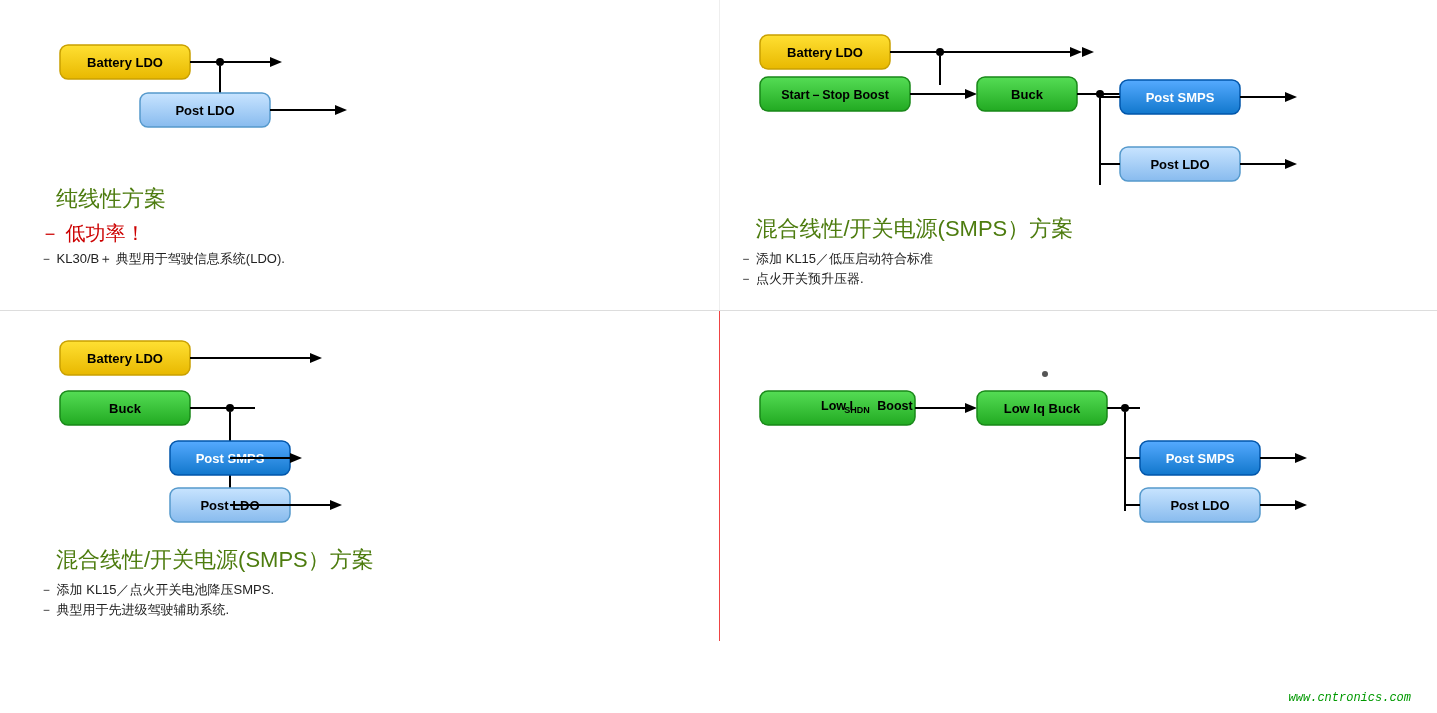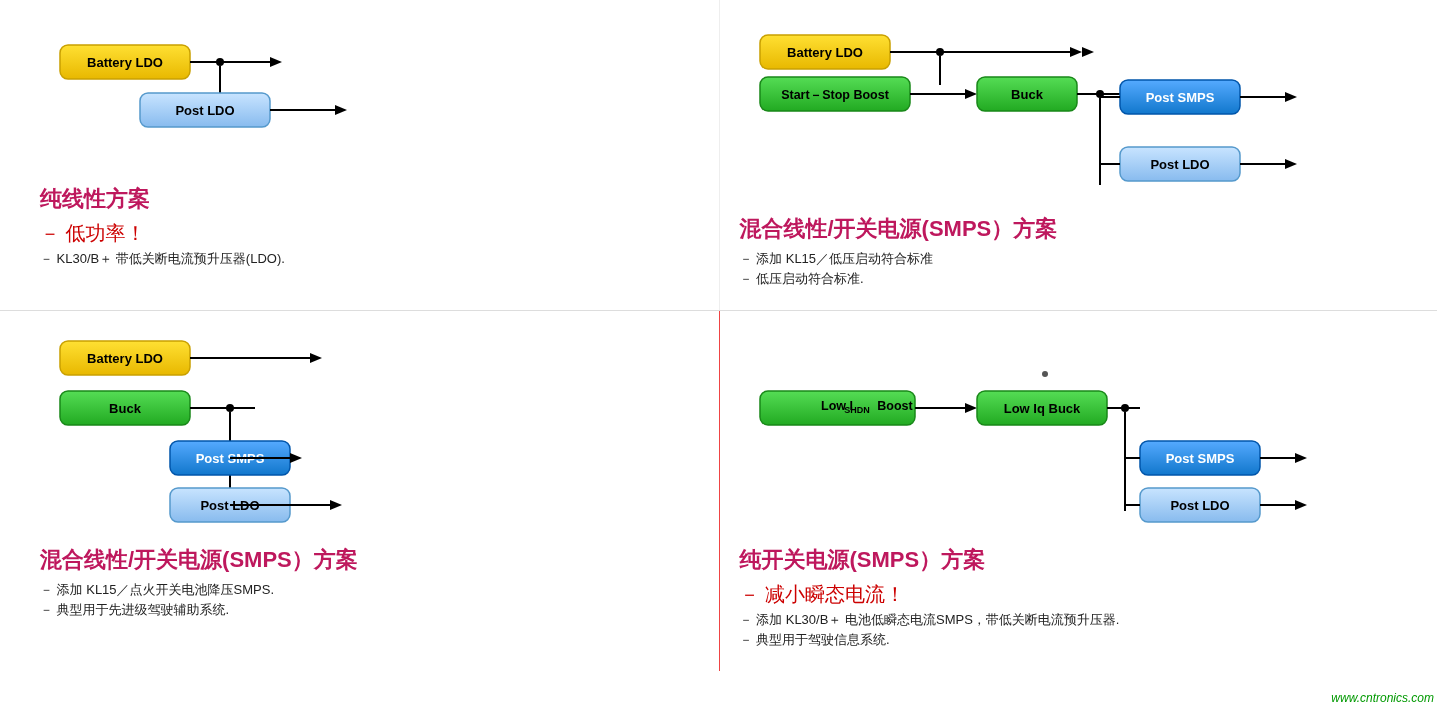--- a/index.html
+++ b/index.html
@@ -12,44 +12,46 @@
       overflow: hidden;
     }
 
     .section {
       padding: 20px 30px;
     }
 
     
     .section-title {
       font-size: 22px;
-      font-weight: bold;
+      font-weight: normal;
       margin-bottom: 6px;
-      color: #be185d;
+      color: #4d7c0f;
+      margin-left: 16px;
     }
 
     .bullet-red {
       color: #CC0000;
       font-size: 20px;
       margin-bottom: 3px;
     }
 
     .bullet-normal {
       font-size: 13px;
       margin-bottom: 2px;
       color: #222;
     }
 
     .watermark {
       position: absolute;
       bottom: 8px;
-      right: 3px;
+      right: 26px;
       color: #009900;
       font-size: 12px;
       font-style: italic;
+      font-family: Liberation Mono, monospace;
     }
 
     
     .diag-wrapper {
       display: flex;
       flex-direction: column;
       gap: 4px;
       margin-bottom: 24px;
       position: relative;
     }
@@ -133,21 +135,21 @@
           <text x="165" y="85" text-anchor="middle" font-size="13" font-weight="bold" fill="#000">Post LDO</text>
 
           <line x1="230" y1="80" x2="295" y2="80" stroke="#000" stroke-width="2"></line>
           <polygon points="295,75 307,80 295,85" fill="#000"></polygon>
         </svg>
       </div>
 
       <div class="desc-block">
         <div class="section-title">纯线性方案</div>
         <div class="bullet-red">－ 低功率！</div>
-        <div class="bullet-normal">－ KL30/B＋ 带低关断电流预升压器(LDO).</div>
+        <div class="bullet-normal">－ KL30/B＋ 典型用于驾驶信息系统(LDO).</div>
       </div>
     </div>
 
     <div class="section section-right" style="padding: 30px 40px 20px 20px; border-left: 1px solid #eee;">
 
       <div class="diag-wrapper">
         <svg width="560" height="160" class="diag-svg">
 
           <rect x="20" y="5" width="130" height="34" rx="8" fill="url(#yellow-grad)" stroke="#c9a000" stroke-width="1.5"></rect>
           <text x="85" y="27" text-anchor="middle" font-size="13" font-weight="bold" fill="#000">Battery LDO</text>
@@ -190,21 +192,21 @@
           <line x1="500" y1="134" x2="545" y2="134" stroke="#000" stroke-width="2"></line>
           <polygon points="545,129 557,134 545,139" fill="#000"></polygon>
 
           <polygon points="342,17 354,22 342,27" fill="#000"></polygon>
         </svg>
       </div>
 
       <div class="desc-block">
         <div class="section-title">混合线性/开关电源(SMPS）方案</div>
         <div class="bullet-normal">－ 添加 KL15／低压启动符合标准</div>
-        <div class="bullet-normal">－ 低压启动符合标准.</div>
+        <div class="bullet-normal">－ 点火开关预升压器.</div>
       </div>
     </div>
   </div>
 
   <div class="bottom-half">
 
     <div class="section section-left" style="padding: 25px 40px 20px 40px;">
 
       <div class="diag-wrapper">
         <svg width="420" height="185" class="diag-svg">
@@ -282,25 +284,19 @@
 
           <line x1="385" y1="169" x2="400" y2="169" stroke="#000" stroke-width="2"></line>
 
           <line x1="520" y1="169" x2="555" y2="169" stroke="#000" stroke-width="2"></line>
           <polygon points="555,164 567,169 555,174" fill="#000"></polygon>
 
           <circle cx="305" cy="38" r="3" fill="#555"></circle>
         </svg>
       </div>
 
-      <div class="desc-block">
-        <div class="section-title">纯开关电源(SMPS）方案</div>
-        <div class="bullet-red">－ 减小瞬态电流！</div>
-        <div class="bullet-normal">－ 添加 KL30/B＋ 电池低瞬态电流SMPS，带低关断电流预升压器.</div>
-        <div class="bullet-normal">－ 典型用于驾驶信息系统.</div>
-      </div>
     </div>
 
   </div>
 
   <div class="watermark">www.cntronics.com</div>
 
 </div>
 
 </body></html>

